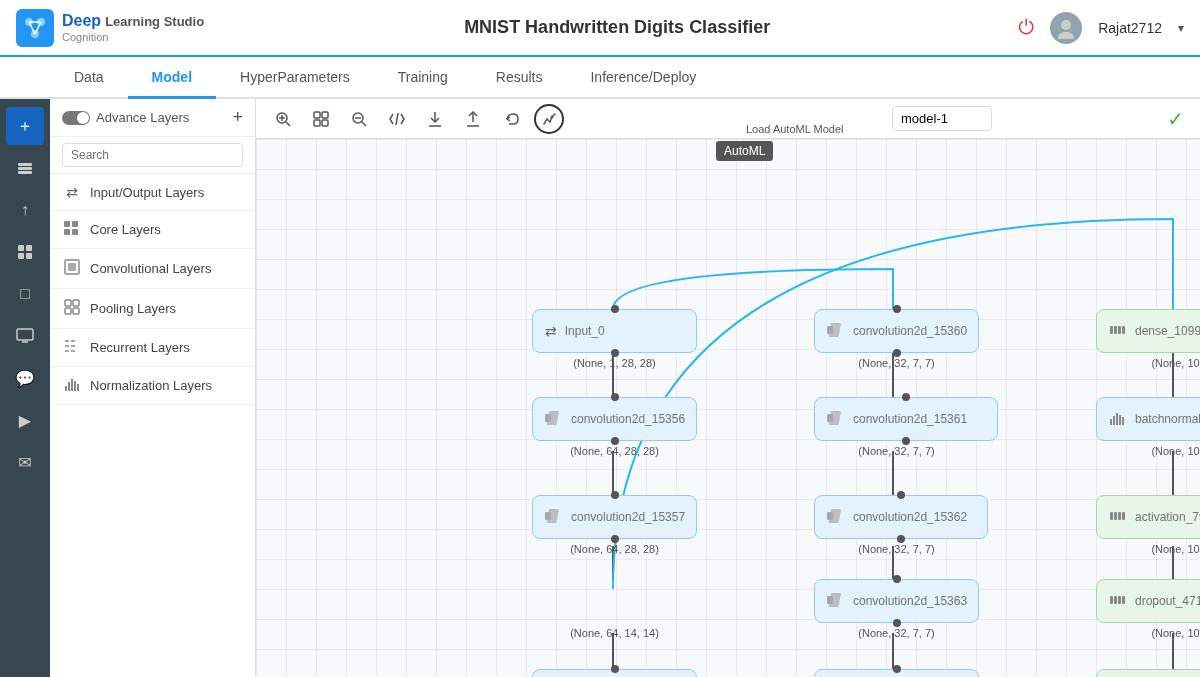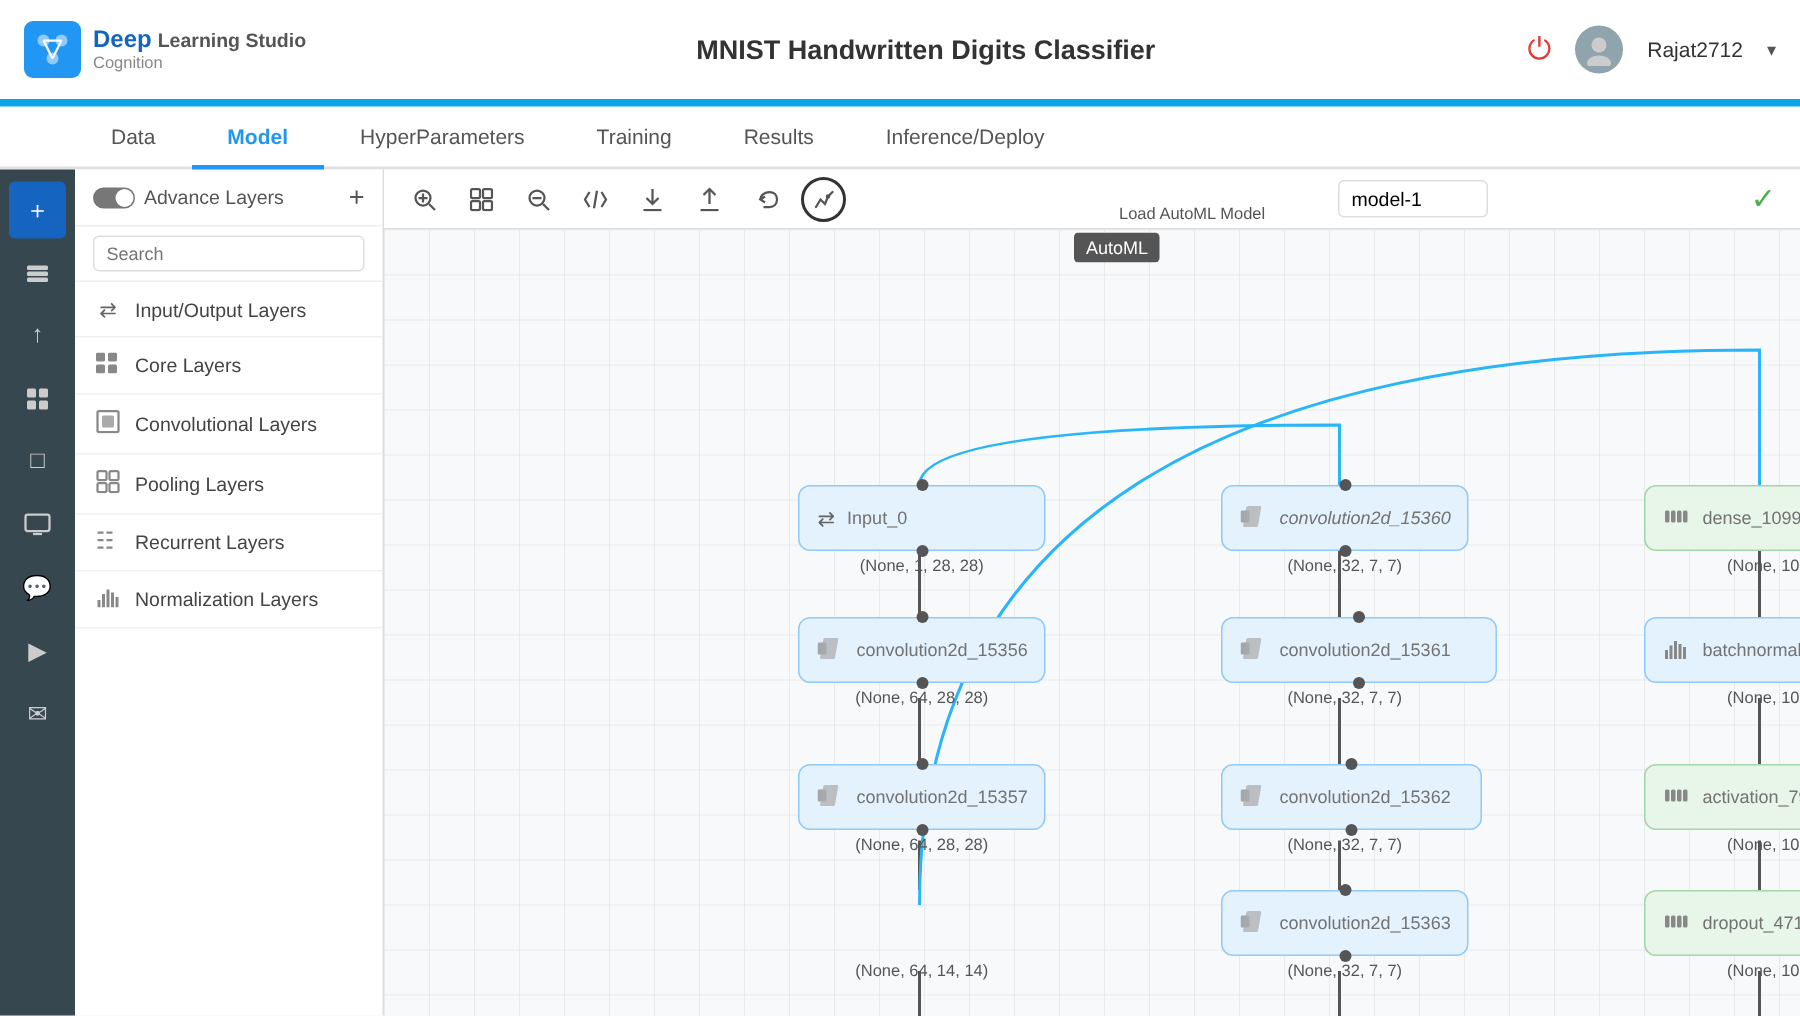--- a/index.html
+++ b/index.html
@@ -1,22 +1,22 @@
 <!DOCTYPE html>
 <html><head>
   <meta charset="utf-8">
   <style>
     * { box-sizing: border-box; margin: 0; padding: 0; }
     body { font-family: 'Segoe UI', Arial, sans-serif; background: #f5f5f5; overflow: hidden; width: 1200px; height: 677px; }
 
     
     .header {
-      height: 71px;
+      height: 57px;
       background: #fff;
-      border-bottom: 5px solid #0ea5e9;
+      border-bottom: 2px solid #0ea5e9;
       display: flex;
       align-items: center;
       padding: 0 16px;
       position: relative;
     }
     .logo-area {
       display: flex;
       align-items: center;
       gap: 8px;
       min-width: 200px;
@@ -619,21 +619,21 @@
       </div>
       <div style="position:absolute; left:276px; top:404px; width:165px; text-align:center; font-size:11px; color:#555;">(None, 64, 28, 28)</div>
 
       <div style="position:absolute; left:276px; top:488px; width:165px; text-align:center; font-size:11px; color:#555;">(None, 64, 14, 14)</div>
 
       <div class="node" style="left:276px; top:530px; width:165px;">
         <span class="node-dot node-dot-top"></span>
 
       </div>
 
-      <div class="node" style="left:558px; top:170px; width:165px;font-style:italic;">
+      <div class="node" style="left:558px; top:170px; width:165px;">
         <span class="node-dot node-dot-top"></span>
         <span class="node-icon">
           <svg width="18" height="14" viewBox="0 0 18 14">
               <rect x="0" y="3" width="6" height="8" rx="1" fill="#888" opacity="0.7"></rect>
               <rect x="4" y="0" width="10" height="14" rx="1" fill="#aaa" opacity="0.7" transform="skewX(-10)"></rect>
             </svg>
         </span>
         <span class="node-label">convolution2d_15360</span>
         <span class="node-dot node-dot-bottom"></span>
       </div>

